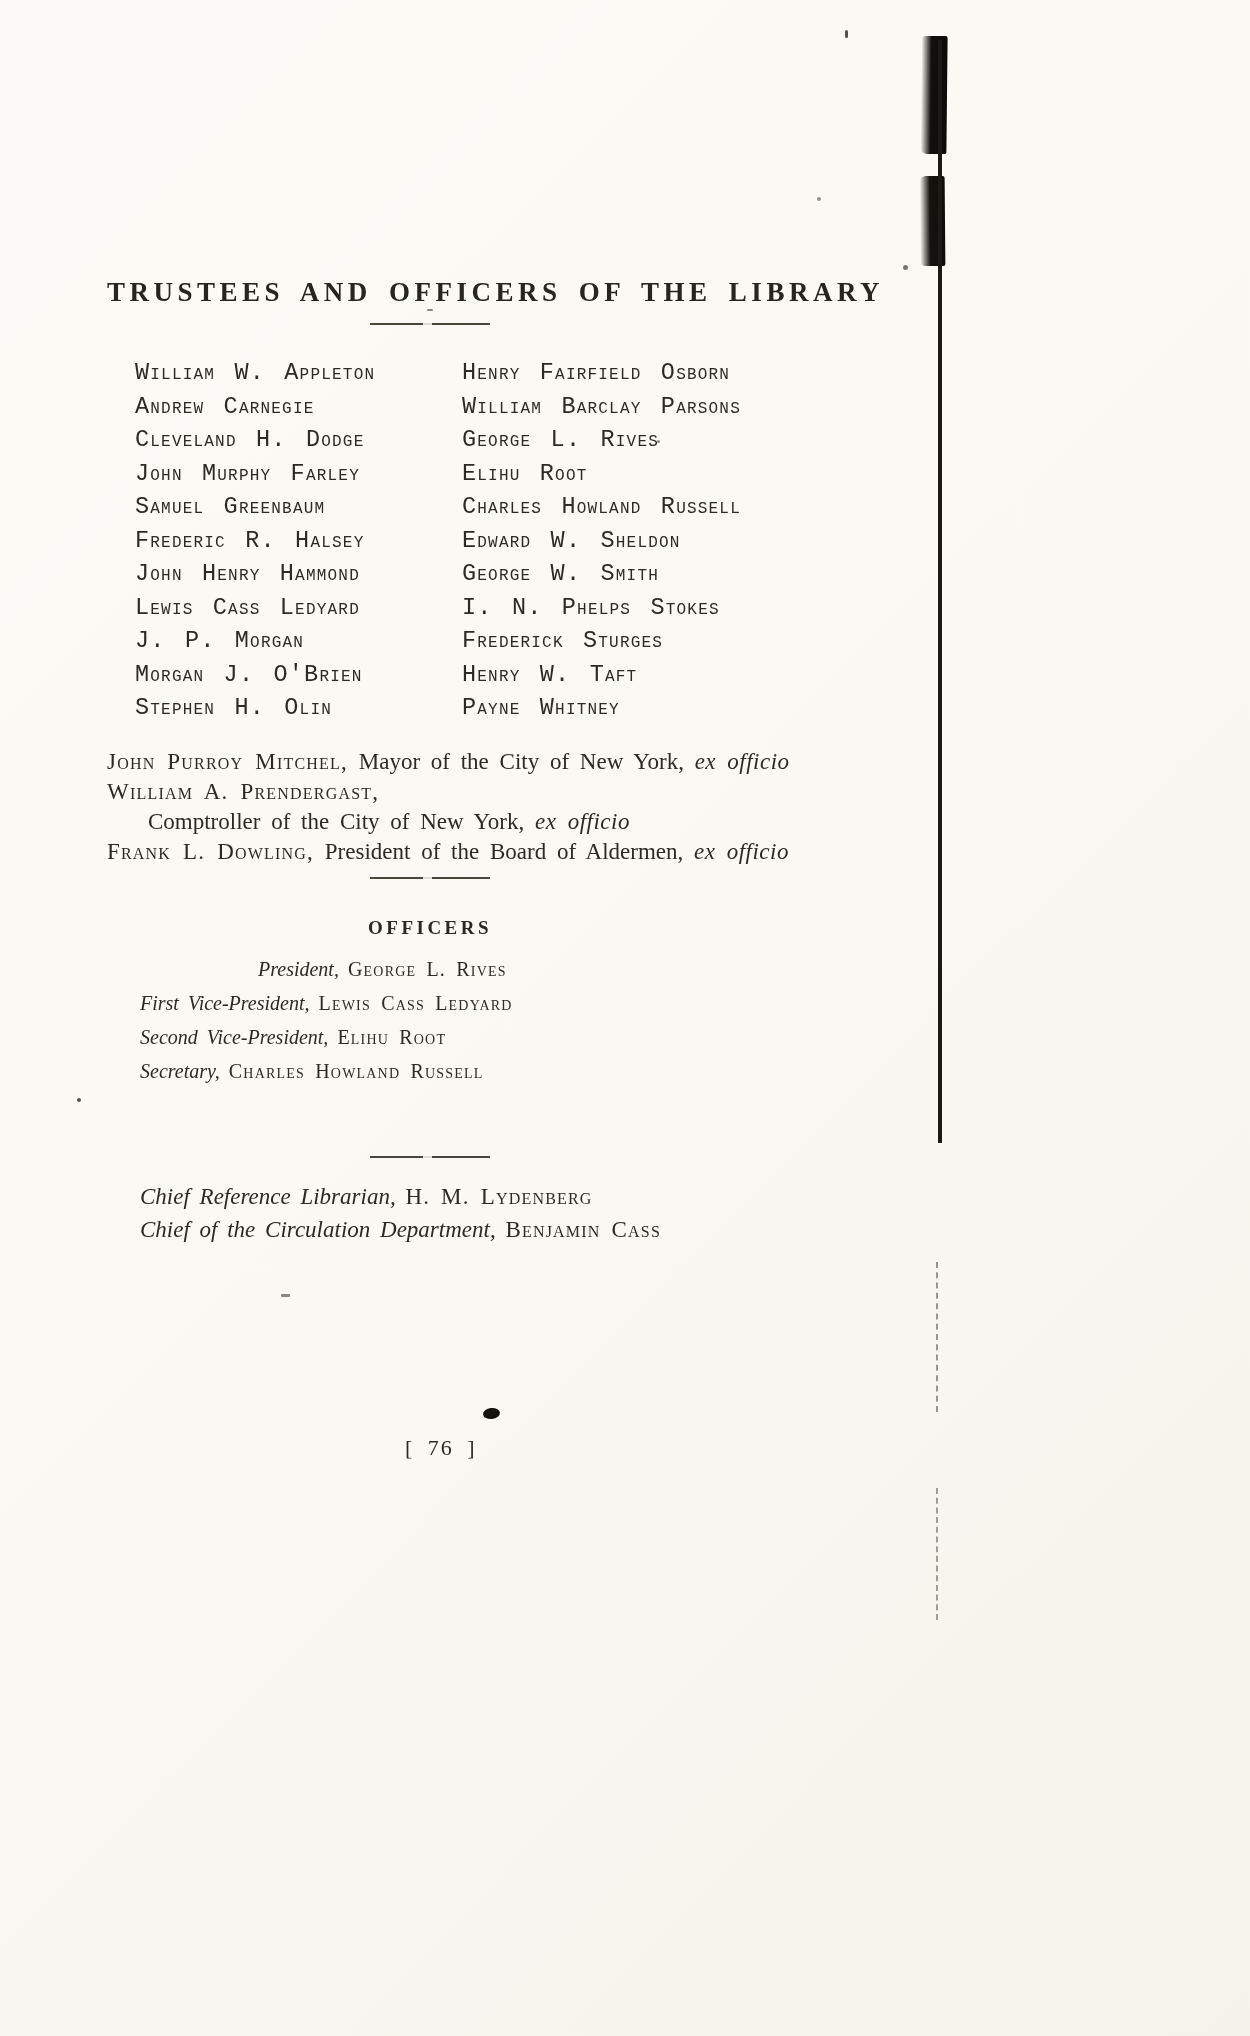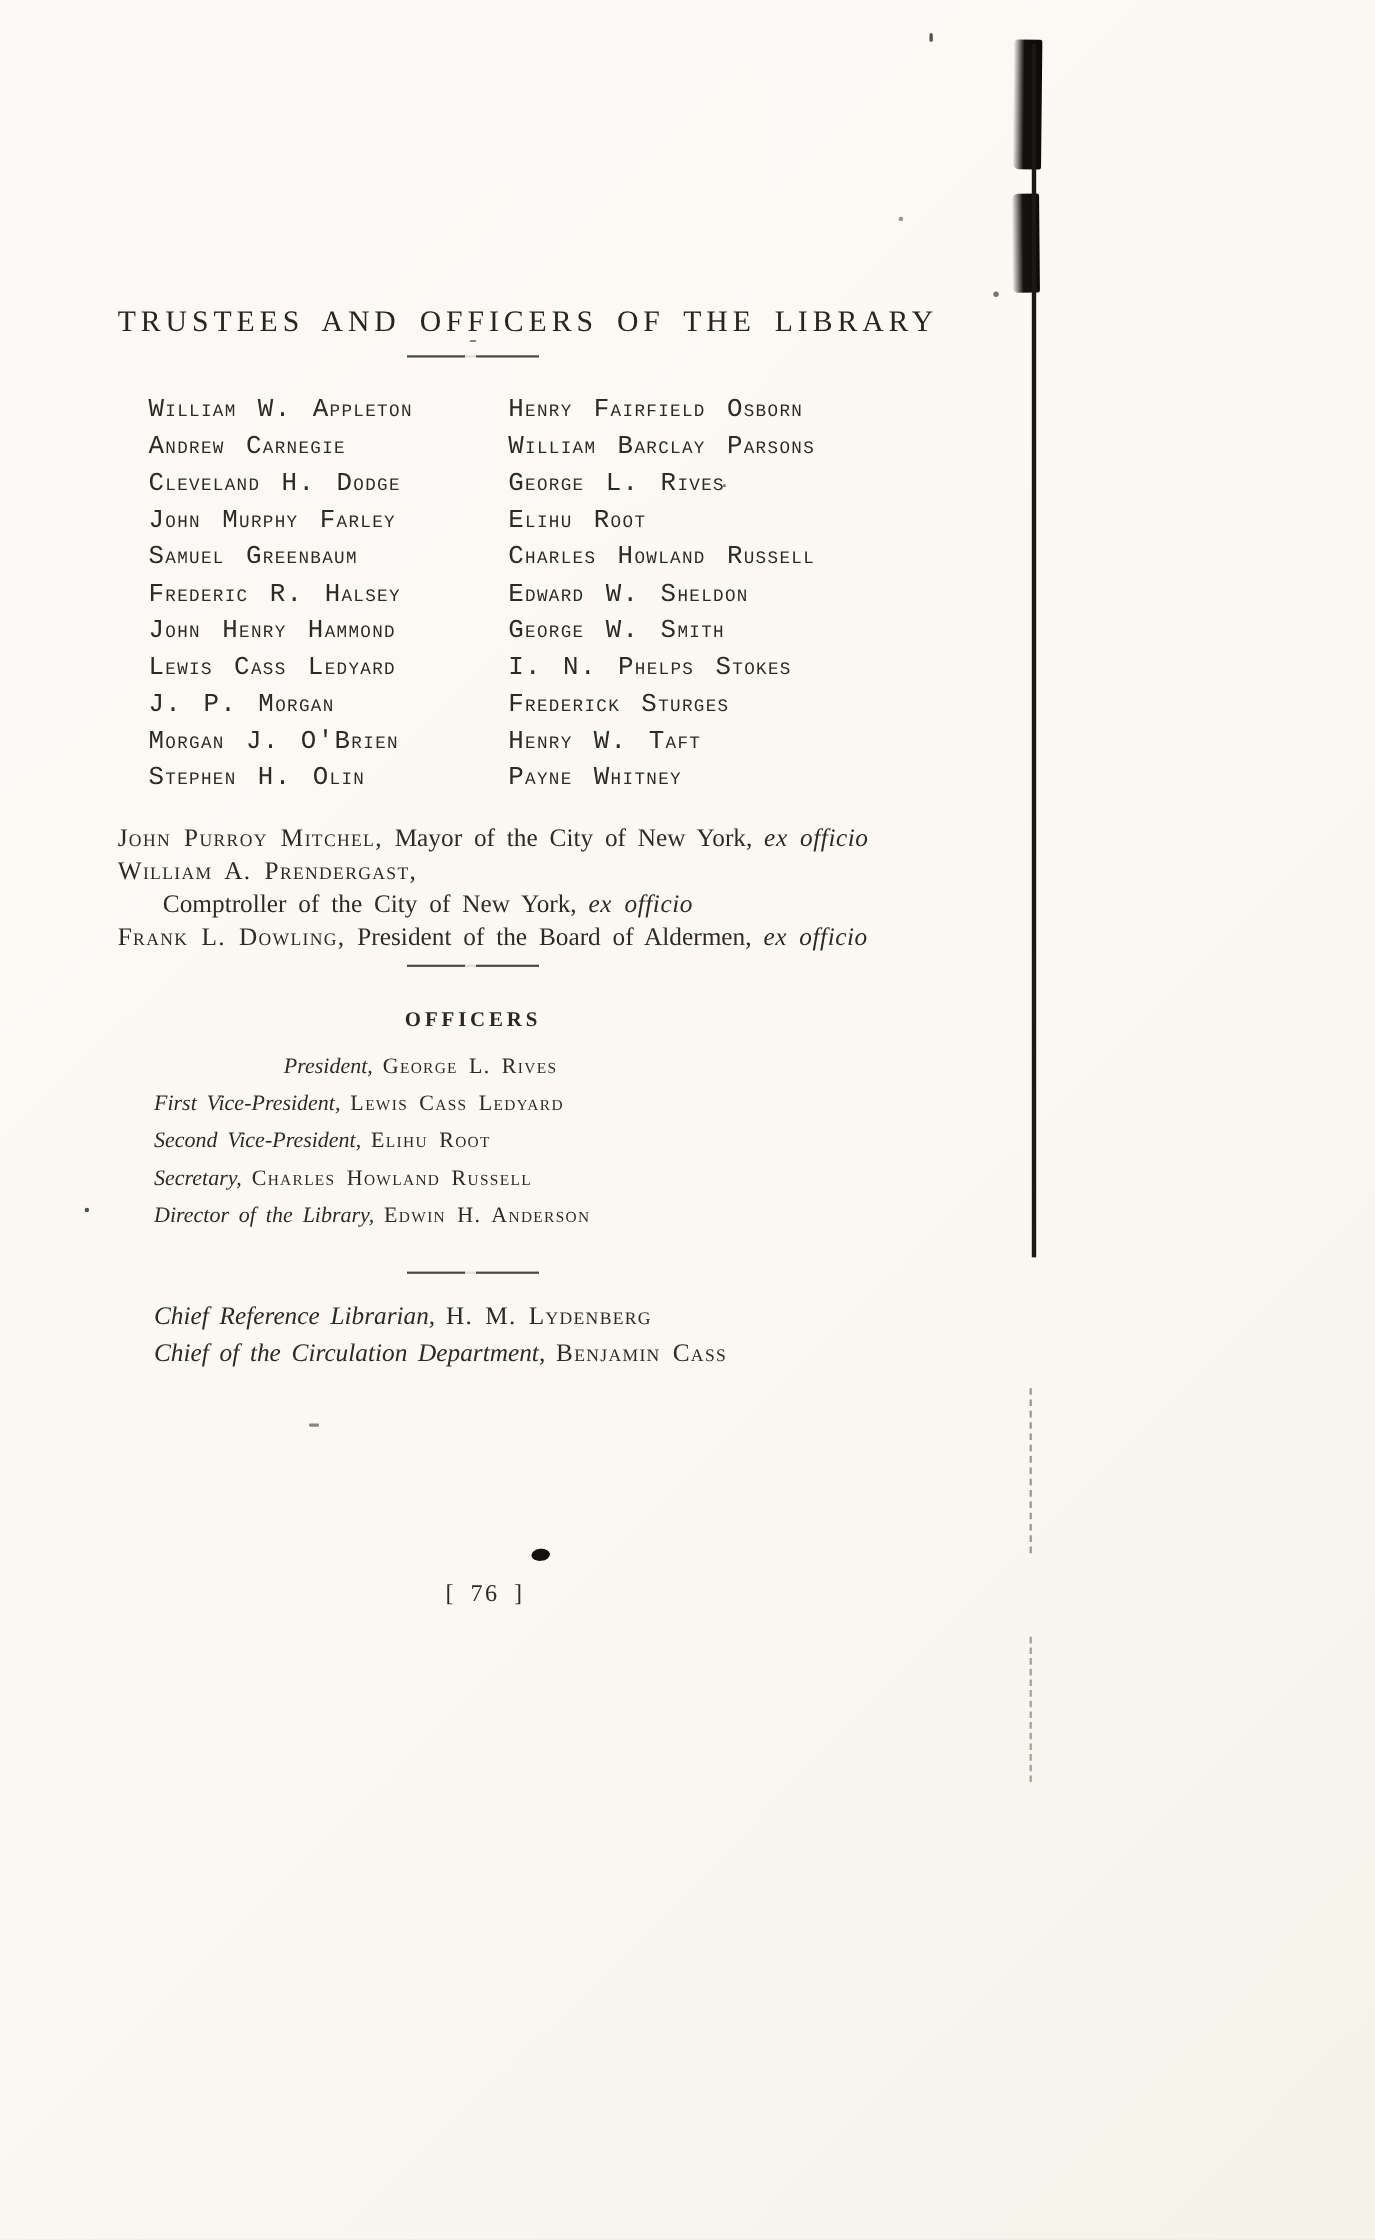--- a/index.html
+++ b/index.html
@@ -12,21 +12,21 @@
     width:1250px;
     height:2036px;
     margin:0 auto;
     background:linear-gradient(135deg,#fcfaf6 0%,#faf8f3 55%,#f5f2ea 100%);
     color:#2e2b26;
     overflow:hidden;
   }
   .sc{font-variant:small-caps;letter-spacing:1.2px;}
   .title{
     position:absolute;left:107px;top:277px;
-    font-size:27px;font-weight:normal;letter-spacing:4.5px;
+    font-size:27px;font-weight:bold;letter-spacing:4.5px;
     color:#282520;word-spacing:6px;white-space:nowrap;
   }
   .rule{
     position:absolute;height:2px;width:120px;
     background:linear-gradient(to right,#4a453d 0 44%,rgba(74,69,61,.15) 44% 52%,#4a453d 52% 100%);
   }
   .rule1{left:370px;top:323px;}
   .rule2{left:370px;top:877px;}
   .rule3{left:370px;top:1156px;}
   .trustees{position:absolute;left:135px;top:356px;width:740px;}
@@ -173,24 +173,20 @@
       <span class="sc">Lewis Cass Ledyard</span>
     </div>
     <div class="officer-line">
       <i>Second Vice-President,</i>
       <span class="sc">Elihu Root</span>
     </div>
     <div class="officer-line">
       <i>Secretary,</i>
       <span class="sc">Charles Howland Russell</span>
     </div>
-    <div class="officer-line">
-      <i>Director of the Library,</i>
-      <span class="sc">Edwin H. Anderson</span>
-    </div>
   </div>
 
   <div class="rule rule3"></div>
 
   <div class="chiefs">
     <div class="chief-line">
       <i>Chief Reference Librarian,</i>
       <span class="sc">H. M. Lydenberg</span>
     </div>
     <div class="chief-line">

